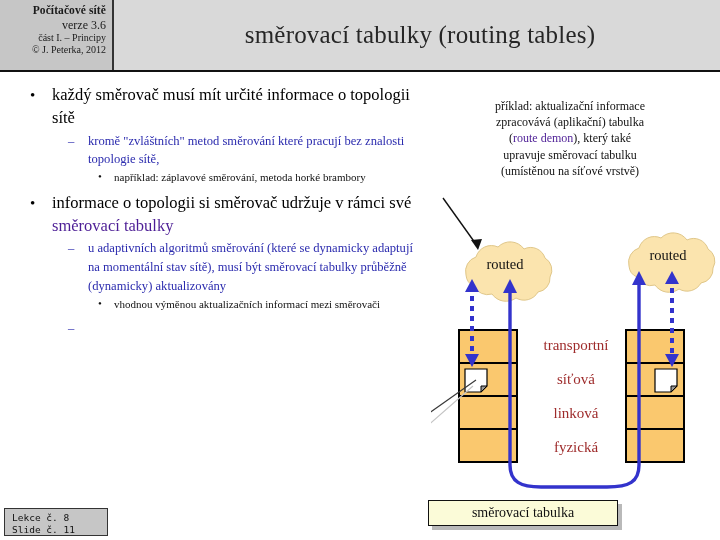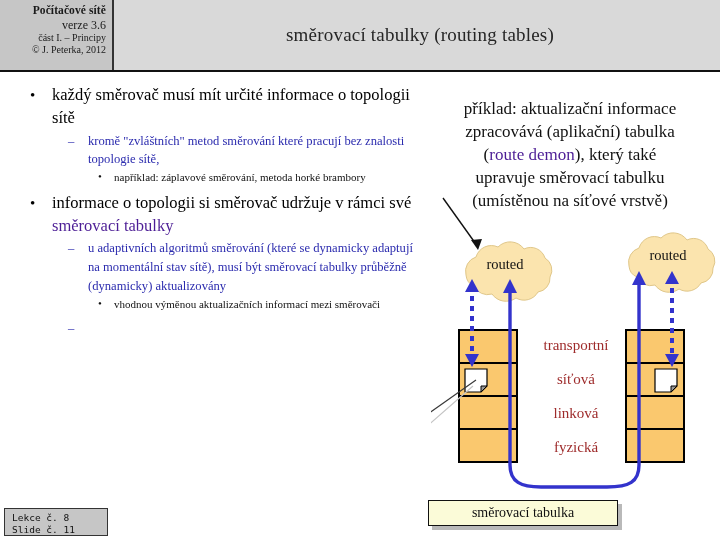--- a/index.html
+++ b/index.html
@@ -29,21 +29,21 @@
     color:#1a1a1a;
     line-height:1.18;
   }
   .course-box .l1{font-size:11.5px;font-weight:bold;letter-spacing:.1px;}
   .course-box .l2{font-size:12px;}
   .course-box .l3{font-size:10px;}
   .course-box .l4{font-size:10px;}
   .slide-title{
     position:absolute;left:120px;top:0;width:600px;height:70px;
     display:flex;align-items:center;justify-content:center;
-    font-size:19px;color:#262626;letter-spacing:.2px;
+    font-size:25px;color:#262626;letter-spacing:.2px;
   }
 
   
   .left-col{position:absolute;left:14px;top:84px;width:400px;}
   ul.lvl1{list-style:none;margin:0;padding:0;}
   li.b1{
     position:relative;padding-left:38px;margin-bottom:2px;
     font-size:16.5px;color:#000;line-height:1.38;
   }
   li.b1>.bullet{
@@ -59,21 +59,21 @@
   li.b3{
     position:relative;padding-left:26px;margin-bottom:0;
     font-size:11px;color:#111;line-height:1.42;
   }
   li.b3>.dot{position:absolute;left:10px;top:-1px;font-size:11px;color:#111;}
   .hl-orange{color:#4c1d95;}
 
   
   .right-note{
     position:absolute;left:430px;top:98px;width:280px;
-    text-align:center;font-size:17px;color:#111;line-height:1.35;
+    text-align:center;font-size:12px;color:#111;line-height:1.35;
   }
 
   
   .diagram{position:absolute;left:431px;top:190px;width:300px;height:350px;}
   svg.dg{position:absolute;left:0;top:0;}
 
   .cloud-label{
     font-family:"Liberation Serif", serif;
     font-size:14.5px;fill:#111;
   }

